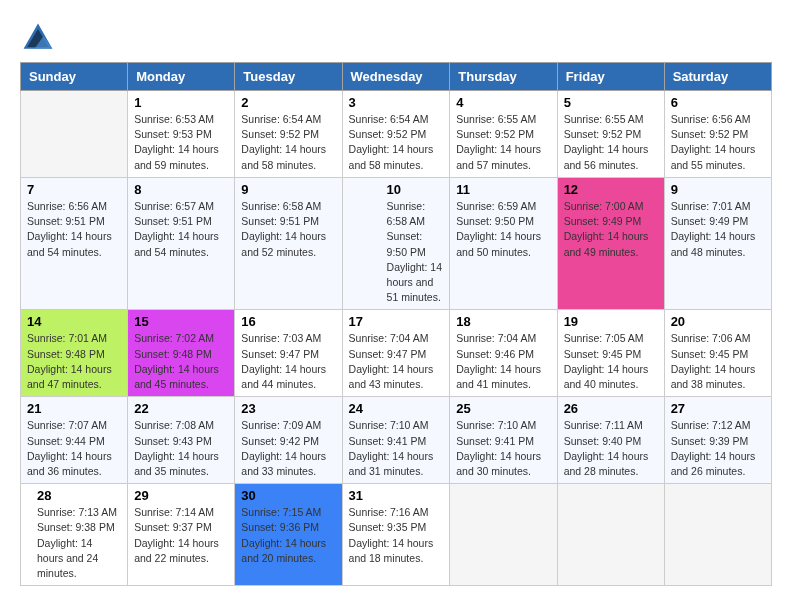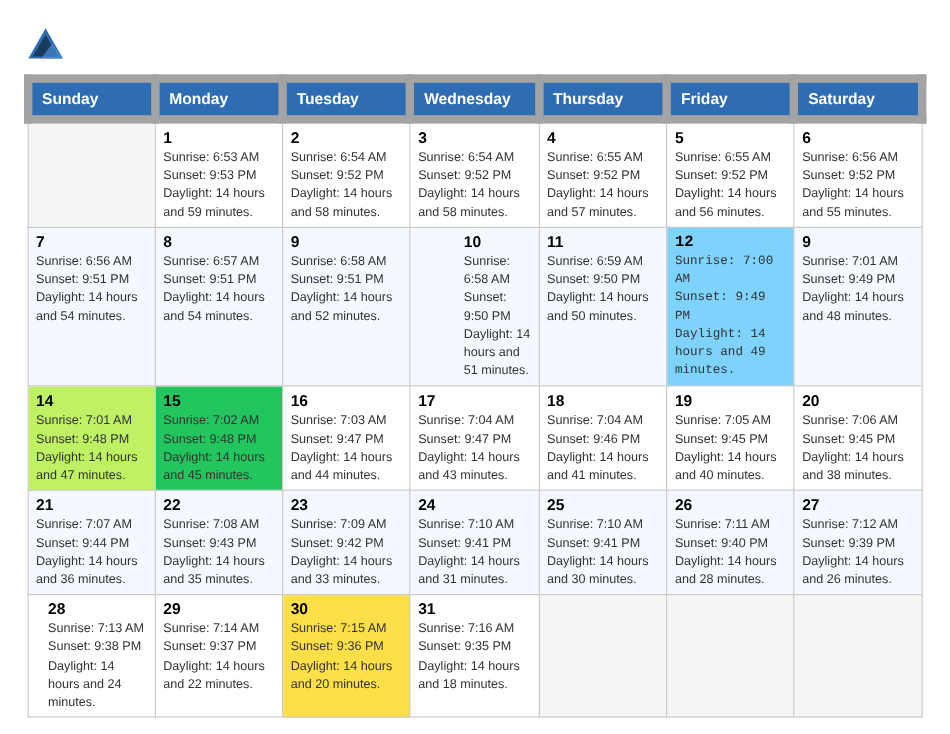--- a/index.html
+++ b/index.html
@@ -52,21 +52,21 @@
       border-collapse: collapse;
       font-size: 11px;
     }
     .calendar th {
       background-color: #2e6db4;
       color: #fff;
       text-align: left;
       padding: 6px 8px;
       font-size: 13px;
       font-weight: bold;
-      border: 7px solid #a3a3a3;
+      border: 1px solid #a3a3a3;
     }
     .calendar td {
       border: 1px solid #ccc;
       vertical-align: top;
       padding: 4px 6px;
       width: 108px;
       min-height: 80px;
       background: #fff;
     }
     .calendar td.empty {
@@ -165,35 +165,35 @@
           <div class="day-info">Sunrise: 6:58 AM<br>Sunset: 9:51 PM<br>Daylight: 14 hours and 52 minutes.</div>
         </td>
         <td style="background: rgb(245, 248, 255); padding-left: 44px;">
           <span class="day-num">10</span>
           <div class="day-info">Sunrise: 6:58 AM<br>Sunset: 9:50 PM<br>Daylight: 14 hours and 51 minutes.</div>
         </td>
         <td style="background: rgb(245, 248, 255);">
           <span class="day-num">11</span>
           <div class="day-info">Sunrise: 6:59 AM<br>Sunset: 9:50 PM<br>Daylight: 14 hours and 50 minutes.</div>
         </td>
-        <td style="background: #7dd3fc; font-family: Liberation Mono, monospace;">
+        <td style="background: #ec4899;">
           <span class="day-num">12</span>
           <div class="day-info">Sunrise: 7:00 AM<br>Sunset: 9:49 PM<br>Daylight: 14 hours and 49 minutes.</div>
         </td>
         <td style="background: rgb(245, 248, 255);">
           <span class="day-num">9</span>
           <div class="day-info">Sunrise: 7:01 AM<br>Sunset: 9:49 PM<br>Daylight: 14 hours and 48 minutes.</div>
         </td>
       </tr>
       <tr>
         <td style="background: #bef264;">
           <span class="day-num">14</span>
           <div class="day-info">Sunrise: 7:01 AM<br>Sunset: 9:48 PM<br>Daylight: 14 hours and 47 minutes.</div>
         </td>
-        <td style="background: #22c55e;">
+        <td style="background: #d946ef;">
           <span class="day-num">15</span>
           <div class="day-info">Sunrise: 7:02 AM<br>Sunset: 9:48 PM<br>Daylight: 14 hours and 45 minutes.</div>
         </td>
         <td style="background: rgb(255, 255, 255);">
           <span class="day-num">16</span>
           <div class="day-info">Sunrise: 7:03 AM<br>Sunset: 9:47 PM<br>Daylight: 14 hours and 44 minutes.</div>
         </td>
         <td style="background: rgb(255, 255, 255);">
           <span class="day-num">17</span>
           <div class="day-info">Sunrise: 7:04 AM<br>Sunset: 9:47 PM<br>Daylight: 14 hours and 43 minutes.</div>
@@ -243,21 +243,21 @@
       </tr>
       <tr>
         <td style="background: rgb(255, 255, 255); padding-left: 16px;">
           <span class="day-num">28</span>
           <div class="day-info">Sunrise: 7:13 AM<br>Sunset: 9:38 PM<br>Daylight: 14 hours and 24 minutes.</div>
         </td>
         <td style="background: rgb(255, 255, 255);">
           <span class="day-num">29</span>
           <div class="day-info">Sunrise: 7:14 AM<br>Sunset: 9:37 PM<br>Daylight: 14 hours and 22 minutes.</div>
         </td>
-        <td style="background: #fde047; margin-left: 48px;">
+        <td style="background: #3b82f6; margin-left: 48px;">
           <span class="day-num">30</span>
           <div class="day-info">Sunrise: 7:15 AM<br>Sunset: 9:36 PM<br>Daylight: 14 hours and 20 minutes.</div>
         </td>
         <td style="background: rgb(255, 255, 255);">
           <span class="day-num">31</span>
           <div class="day-info">Sunrise: 7:16 AM<br>Sunset: 9:35 PM<br>Daylight: 14 hours and 18 minutes.</div>
         </td>
         <td class="empty" style="background: rgb(245, 245, 245);"></td>
         <td class="empty" style="background: rgb(245, 245, 245);"></td>
         <td class="empty" style="background: rgb(245, 245, 245);"></td>

